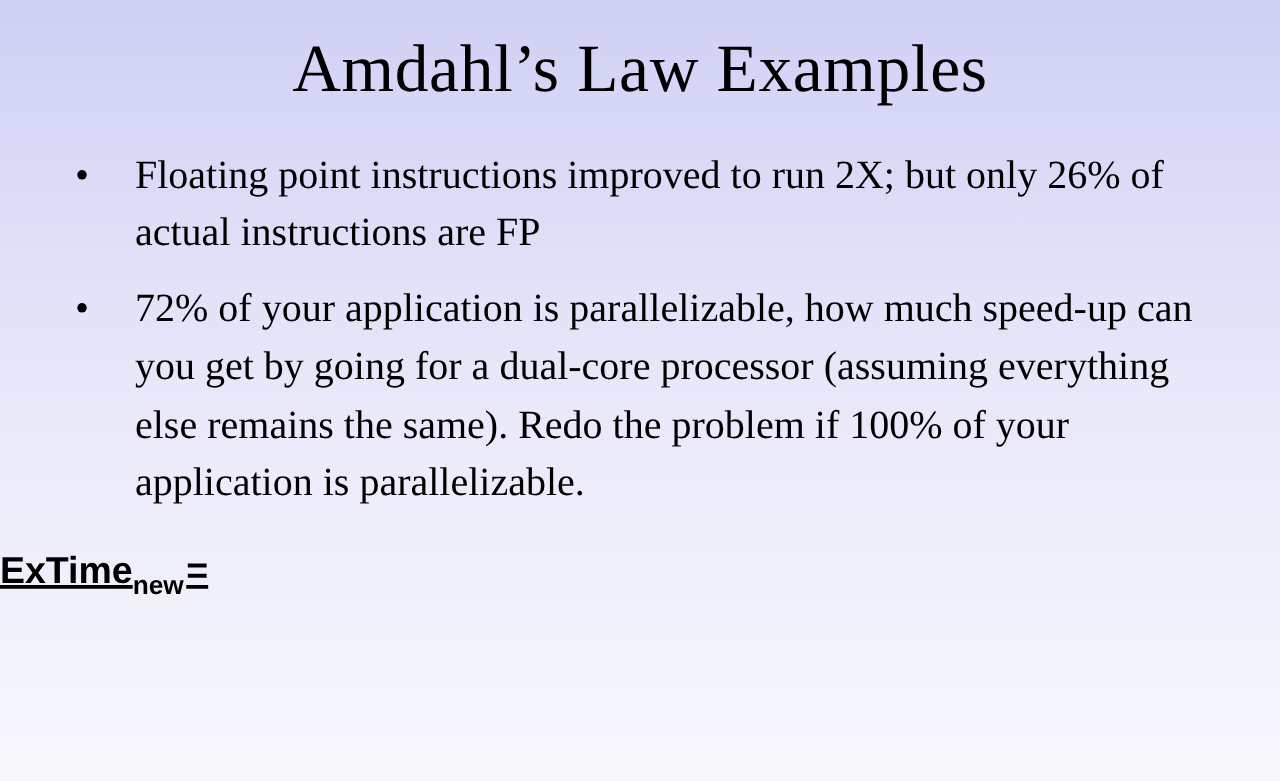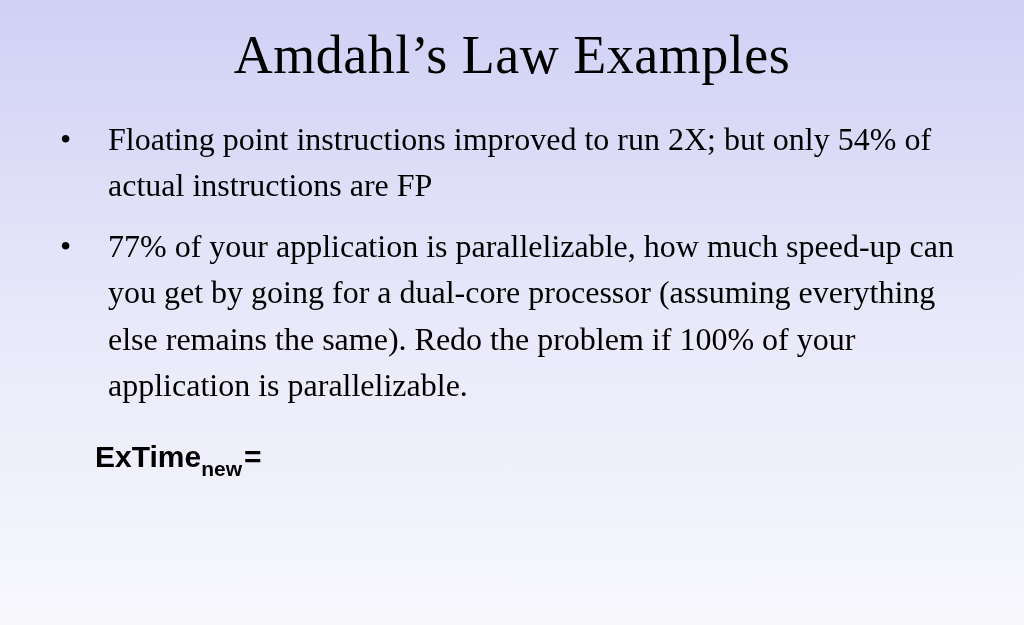--- a/index.html
+++ b/index.html
@@ -37,25 +37,25 @@
       padding-left: 30px;
     }
     .bullet-item::before {
       content: "•";
       position: absolute;
       left: -18px;
       top: 0;
       font-size: 32px;
     }
     .formula-block {
-      padding-left: 95px;
       padding-top: 18px;
       font-family: Arial, Helvetica, sans-serif;
       font-weight: bold;
       font-size: 30px;
+      text-decoration: underline;
     }
     .formula-line {
       margin-bottom: 32px;
     }
     .subscript {
       font-size: 0.7em;
       vertical-align: sub;
       position: relative;
       top: 2px;
     }
@@ -67,21 +67,21 @@
       font-weight: bold;
       margin-left: 14px;
     }
   </style>
 </head>
 <body>
 
 <h1 class="slide-title">Amdahl’s Law Examples</h1>
 
 <ul class="bullet-list">
-  <li class="bullet-item">Floating point instructions improved to run 2X; but only 54% of actual instructions are FP</li>
-  <li class="bullet-item">77% of your application is parallelizable, how much speed-up can you get by going for a dual-core processor (assuming everything else remains the same). Redo the problem if 100% of your application is parallelizable.</li>
+  <li class="bullet-item">Floating point instructions improved to run 2X; but only 26% of actual instructions are FP</li>
+  <li class="bullet-item">72% of your application is parallelizable, how much speed-up can you get by going for a dual-core processor (assuming everything else remains the same). Redo the problem if 100% of your application is parallelizable.</li>
 </ul>
 
 <div class="formula-block">
   <div class="formula-line">
     <span>ExTime</span><span class="subscript">new</span><span class="equals">=</span>
   </div>
 </div>
 
 </body></html>

